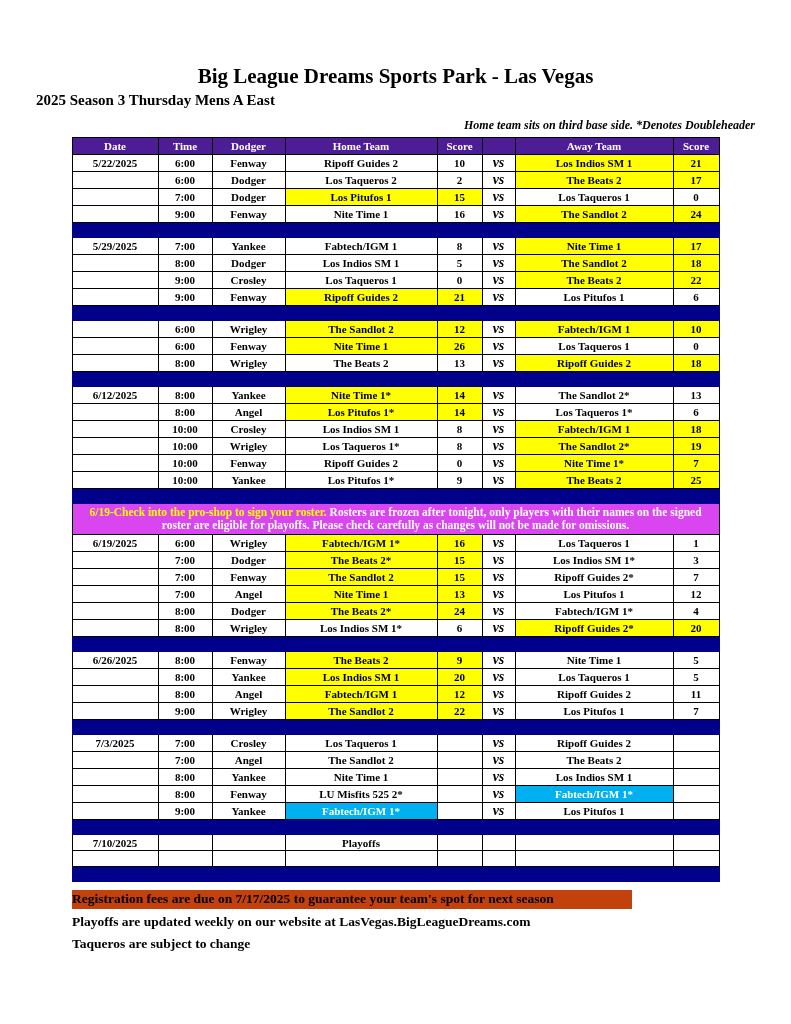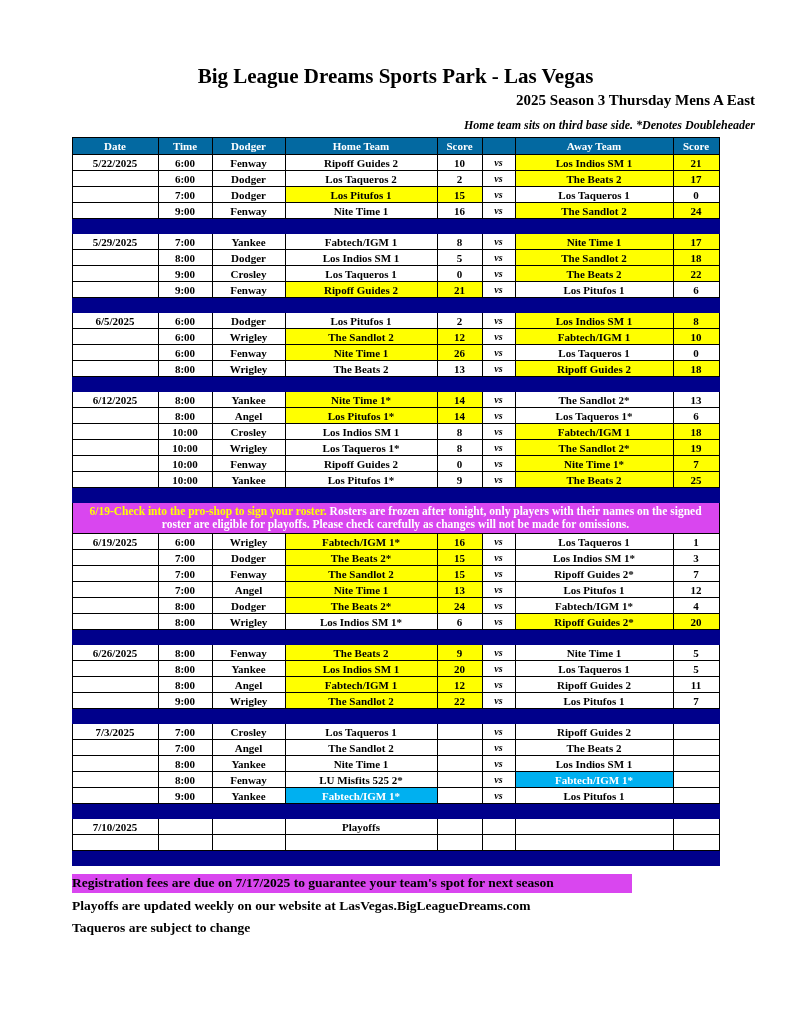--- a/index.html
+++ b/index.html
@@ -1,32 +1,32 @@
 <!DOCTYPE html>
 <html><head>
 <meta charset="utf-8">
 <style>
   html,body{margin:0;padding:0;background:#ffffff;}
   body{width:791px;font-family:"Liberation Serif","DejaVu Serif",serif;color:#000;}
   .page{width:791px;min-height:1024px;box-sizing:border-box;padding:64px 36px 20px;}
   .title{font-size:21px;font-weight:bold;text-align:center;margin:0 0 3px;}
-  .subtitle{font-size:15px;font-weight:bold;text-align:right;margin:0 0 9px;}
+  .subtitle{font-size:15px;font-weight:bold;text-align:left;margin:0 0 9px;}
   .note{font-size:12px;font-weight:bold;font-style:italic;text-align:right;margin:0 0 4px;}
   table.sched{border-collapse:collapse;table-layout:fixed;width:647px;margin:0 auto;}
   .sched th,.sched td{border:1px solid #000;font-size:11px;font-weight:bold;text-align:center;height:15px;padding:0 2px;overflow:hidden;white-space:nowrap;}
-  .sched thead th{background:#0369a1;color:#fff;height:16px;}
+  .sched thead th{background:#4c1d95;color:#fff;height:16px;}
   tr.sep td{background:#00008B;border:1px solid #00008B;height:14px;}
   tr.notice td{background:#d946ef;color:#fff;white-space:normal;height:auto;padding:2px 6px;font-size:11.5px;line-height:1.15;}
   tr.notice .lead{color:#FFFF00;}
   td.hl-y{background:#FFFF00;}
   td.hl-c{background:#00B0F0;color:#fff;}
-  td.vs{font-style:italic;font-size:10px;}
+  td.vs{font-style:italic;font-size:14px;}
   .footer{margin:8px 0 0 36px;}
   .footer .fline{font-size:13.5px;font-weight:bold;margin:0 0 4px;line-height:1.35;}
-  .footer .hl-band{background:#d946ef;display:inline-block;padding-right:78px;}
+  .footer .hl-band{background:#c2410c;display:inline-block;padding-right:78px;}
 </style>
 </head>
 <body>
 
 <div class="page">
   <h1 class="title">Big League Dreams Sports Park - Las Vegas</h1>
   <h2 class="subtitle">2025 Season 3 Thursday Mens A East</h2>
   <div class="note">Home team sits on third base side.  *Denotes Doubleheader</div>
 
   <table class="sched">
@@ -133,30 +133,20 @@
           <td class="hl-y">Ripoff Guides 2</td>
           <td class="hl-y">21</td>
           <td class="vs">vs</td>
           <td>Los Pitufos 1</td>
           <td>6</td>
         </tr>
         <tr class="sep">
           <td colspan="8"></td>
         </tr>
         <tr>
-          <td>6/5/2025</td>
-          <td>6:00</td>
-          <td>Dodger</td>
-          <td>Los Pitufos 1</td>
-          <td>2</td>
-          <td class="vs">vs</td>
-          <td class="hl-y">Los Indios SM 1</td>
-          <td class="hl-y">8</td>
-        </tr>
-        <tr>
           <td></td>
           <td>6:00</td>
           <td>Wrigley</td>
           <td class="hl-y">The Sandlot 2</td>
           <td class="hl-y">12</td>
           <td class="vs">vs</td>
           <td class="hl-y">Fabtech/IGM 1</td>
           <td class="hl-y">10</td>
         </tr>
         <tr>

